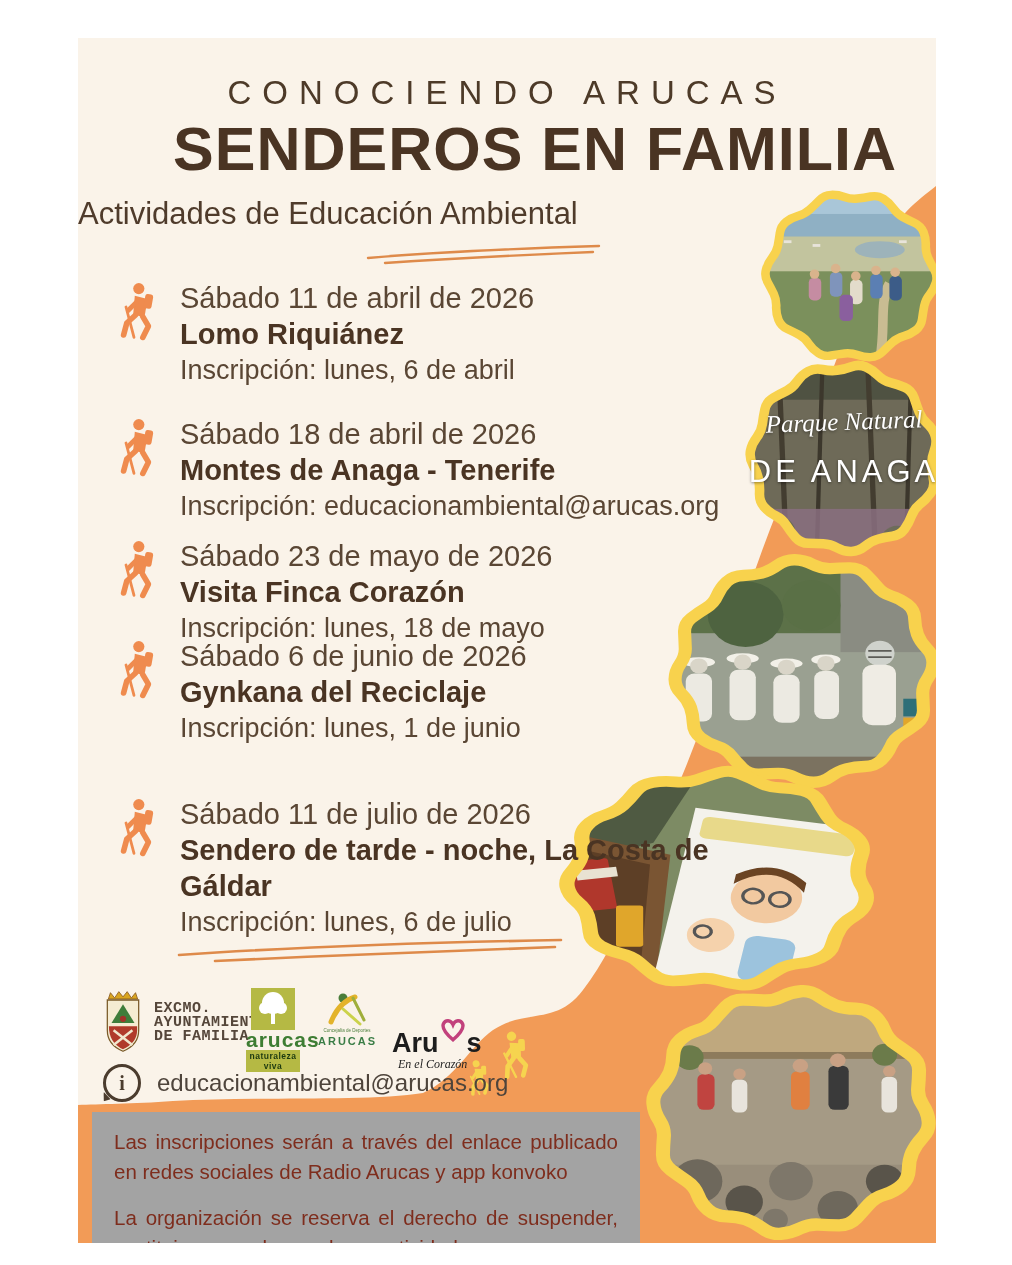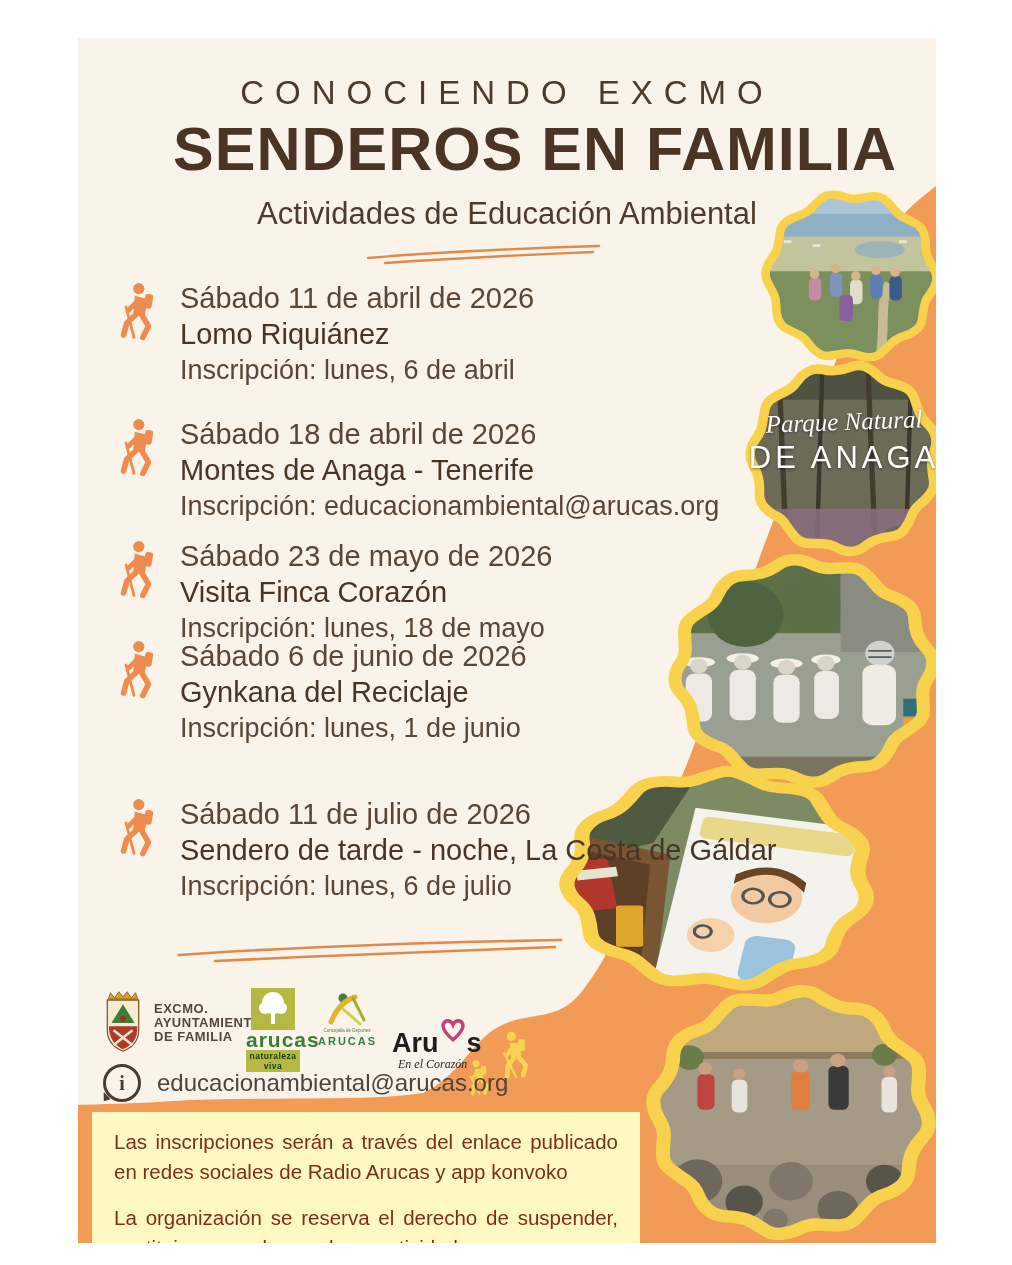--- a/index.html
+++ b/index.html
@@ -16,54 +16,54 @@
   
   .kicker{
     left:0;top:36px;width:858px;text-align:center;
     font-size:33px;letter-spacing:11px;color:#4d3a28;z-index:10;
   }
   .title{
     left:0;top:76px;width:858px;text-align:center;
     font-size:61px;font-weight:700;letter-spacing:1px;color:#4a3423;z-index:10;padding-left:28px;
   }
   .subtitle{
-    left:0;top:158px;width:858px;text-align:center;
+    left:0;top:158px;width:858px;
     font-size:31px;color:#4f3b2b;z-index:10;
   }
   .squiggle{z-index:10;}
 
   
   .event{left:40px;width:660px;z-index:10;}
   .event .hiker{position:absolute;left:0;top:0;width:48px;height:62px;color:#ef8b4e;}
   .event-text{margin-left:62px;}
   .event-date{font-size:29px;line-height:36px;color:#5a4634;white-space:nowrap;}
-  .event-title{font-size:29px;line-height:36px;font-weight:400;color:#4a3423;}
+  .event-title{font-size:29px;line-height:36px;font-weight:700;color:#4a3423;}
   .event:nth-of-type(5) .event-title{max-width:390px;}
   .event-insc{font-size:27px;line-height:36px;color:#5a4634;white-space:nowrap;}
 
   
   .wedge{left:0;top:0;width:858px;height:1205px;z-index:1;}
 
   
   .blob-wrap{z-index:3;}
   .blob{width:100%;height:100%;display:block;}
   .blob-border{fill:none;stroke:#f8d24d;stroke-width:9;}
   .anaga-overlay{
     position:absolute;left:0;top:56px;width:100%;text-align:center;color:#ffffff;z-index:2;
     text-shadow:0 1px 3px rgba(0,0,0,.45);
   }
   .anaga-line1{font-family:"Liberation Serif",serif;font-style:italic;font-size:25px;transform:rotate(-2deg);}
-  .anaga-line2{font-size:31px;font-weight:300;letter-spacing:4px;margin-top:4px;}
+  .anaga-line2{font-size:31px;font-weight:300;letter-spacing:4px;margin-top:18px;}
 
   
   .hiker-y{color:#f6d44f;z-index:4;}
 
   
   .logos{z-index:10;}
-  .ayto-text{font-family:Liberation Sans, sans-serif;font-size:13px;line-height:14px;
+  .ayto-text{font-family:Liberation Mono, monospace;font-size:15px;line-height:14px;
     letter-spacing:.5px;color:#55463a;font-weight:600;}
   .nat-name{font-size:21px;font-weight:700;color:#3e7d33;letter-spacing:1px;line-height:20px;text-align:center;}
   .nat-bar{background:#b5b944;color:#1d3a10;font-size:8.5px;font-weight:700;text-align:center;
     padding:1px 2px;letter-spacing:.5px;}
   .conc-small{font-size:4.5px;color:#4a7d3a;text-align:center;line-height:5px;}
   .conc-name{font-size:11px;color:#3a7d46;letter-spacing:2px;text-align:center;font-weight:600;margin-top:2px;}
   .cora-row{display:flex;align-items:center;}
   .cora-txt{font-size:27px;font-weight:800;color:#1d1d1d;letter-spacing:0;margin-top:28px;}
   .cora-tag{font-family:"Liberation Serif",serif;font-style:italic;font-size:12px;color:#222;margin-top:-2px;margin-left:6px;}
 
@@ -76,21 +76,21 @@
     background:#faf3e9;
   }
   .info-icon::after{
     content:"";position:absolute;left:-4px;bottom:-3px;width:9px;height:9px;
     background:#4b3c2e;transform:rotate(18deg);clip-path:polygon(0 0,100% 55%,35% 100%);
   }
   .contact-email{margin-left:16px;font-size:24px;color:#4e443b;}
 
   
   .footer-box{
-    left:14px;top:1074px;width:548px;height:131px;background:#fef9c3;z-index:5;
+    left:14px;top:1074px;width:548px;height:131px;background:#a3a3a3;z-index:5;
     padding:15px 22px;box-sizing:border-box;
   }
   .footer-box p{
     margin:0 0 15px 0;font-size:20.5px;line-height:1.48;color:#7e2d1d;
     text-align:justify;font-weight:500;
   }
   .footer-box p:last-child{margin-bottom:0;}
 </style>
 </head>
 <body>
@@ -106,21 +106,21 @@
     <path d="M10 31 L20 69" stroke="currentColor" stroke-width="3.5" fill="none" stroke-linecap="round"></path>
   </symbol>
 </svg>
 
 <div class="poster">
 
   <svg class="abs wedge" viewBox="0 0 858 1205" preserveAspectRatio="none">
     <path fill="#f29b57" d="M 858 148 C 840 162, 818 178, 798 218 C 766 298, 740 376, 702 466 C 666 554, 644 642, 604 738 C 572 818, 544 902, 505 952 C 478 988, 448 970, 415 992 C 392 1008, 378 1040, 345 1055 C 290 1064, 180 1058, 95 1063 C 55 1066, 20 1066, 0 1067 L 0 1205 L 858 1205 Z"></path>
   </svg>
 
-  <div class="abs kicker">CONOCIENDO EXCMO</div>
+  <div class="abs kicker">CONOCIENDO ARUCAS</div>
   <div class="abs title">SENDEROS EN FAMILIA</div>
   <div class="abs subtitle">Actividades de Educación Ambiental</div>
   <svg class="abs squiggle" style="left:287px;top:206px;" width="238" height="22" viewBox="0 0 238 22">
     <path d="M3 14 C70 8 170 4 234 2" stroke="#de8a4a" stroke-width="2.4" fill="none" stroke-linecap="round"></path>
     <path d="M20 19 C95 14 180 10 228 8" stroke="#de8a4a" stroke-width="2.4" fill="none" stroke-linecap="round"></path>
   </svg>
 
   <div class="abs event" style="top:242px;">
     <svg class="hiker">
         <use href="#hiker"></use>

